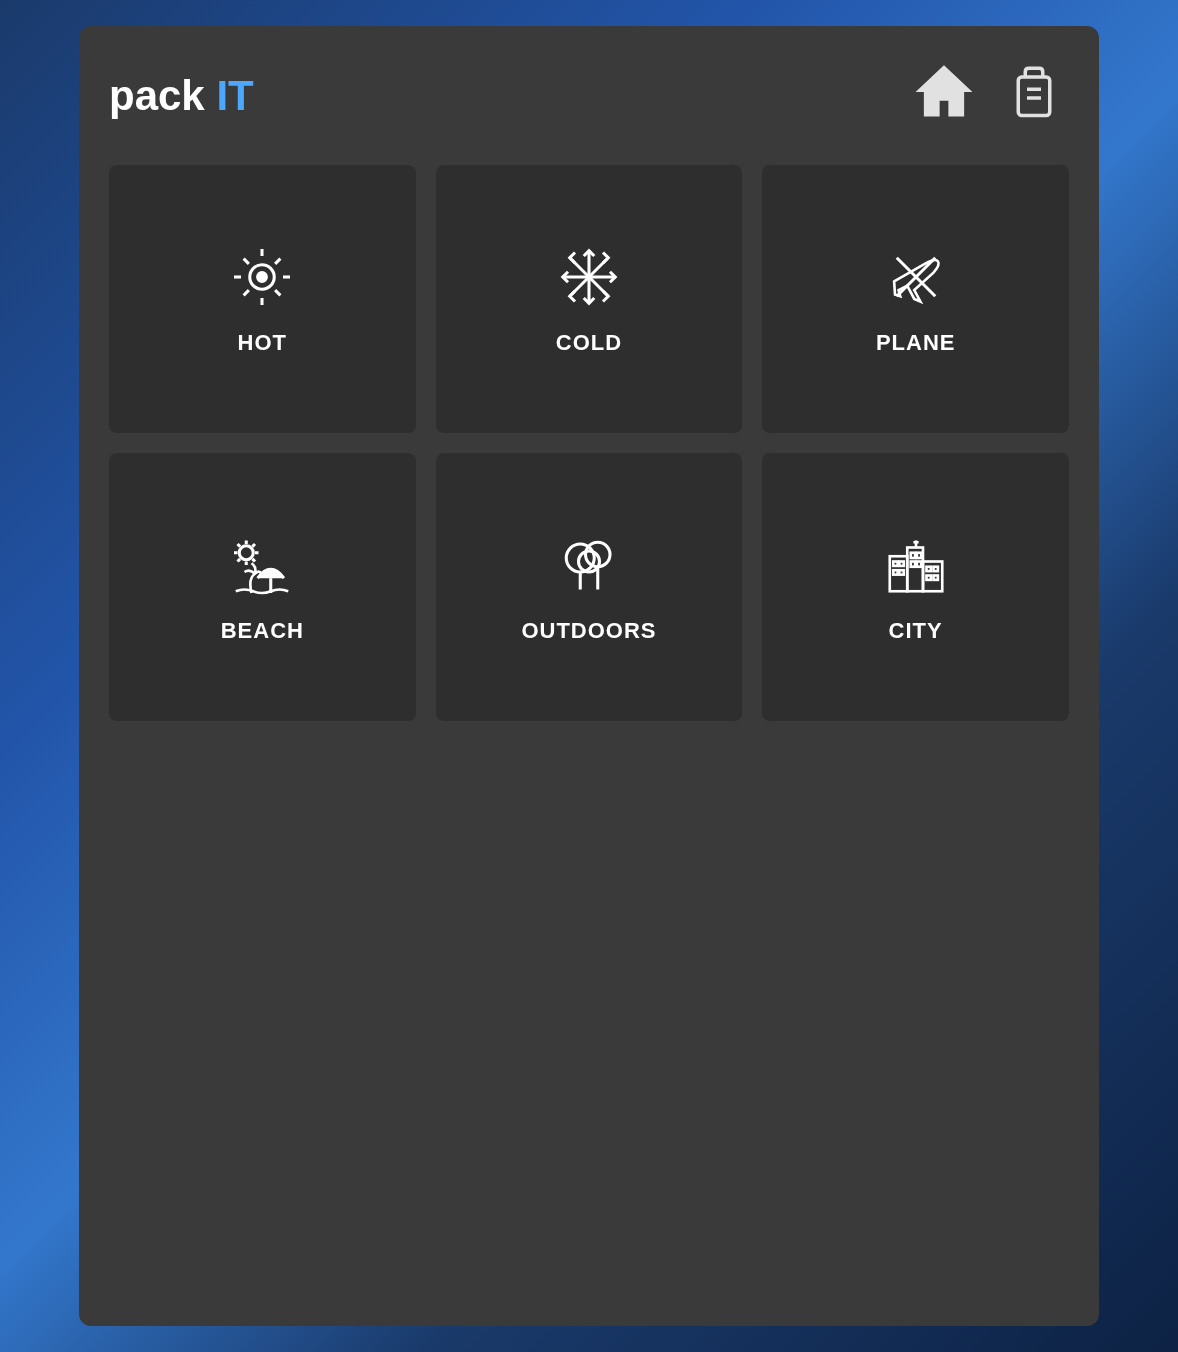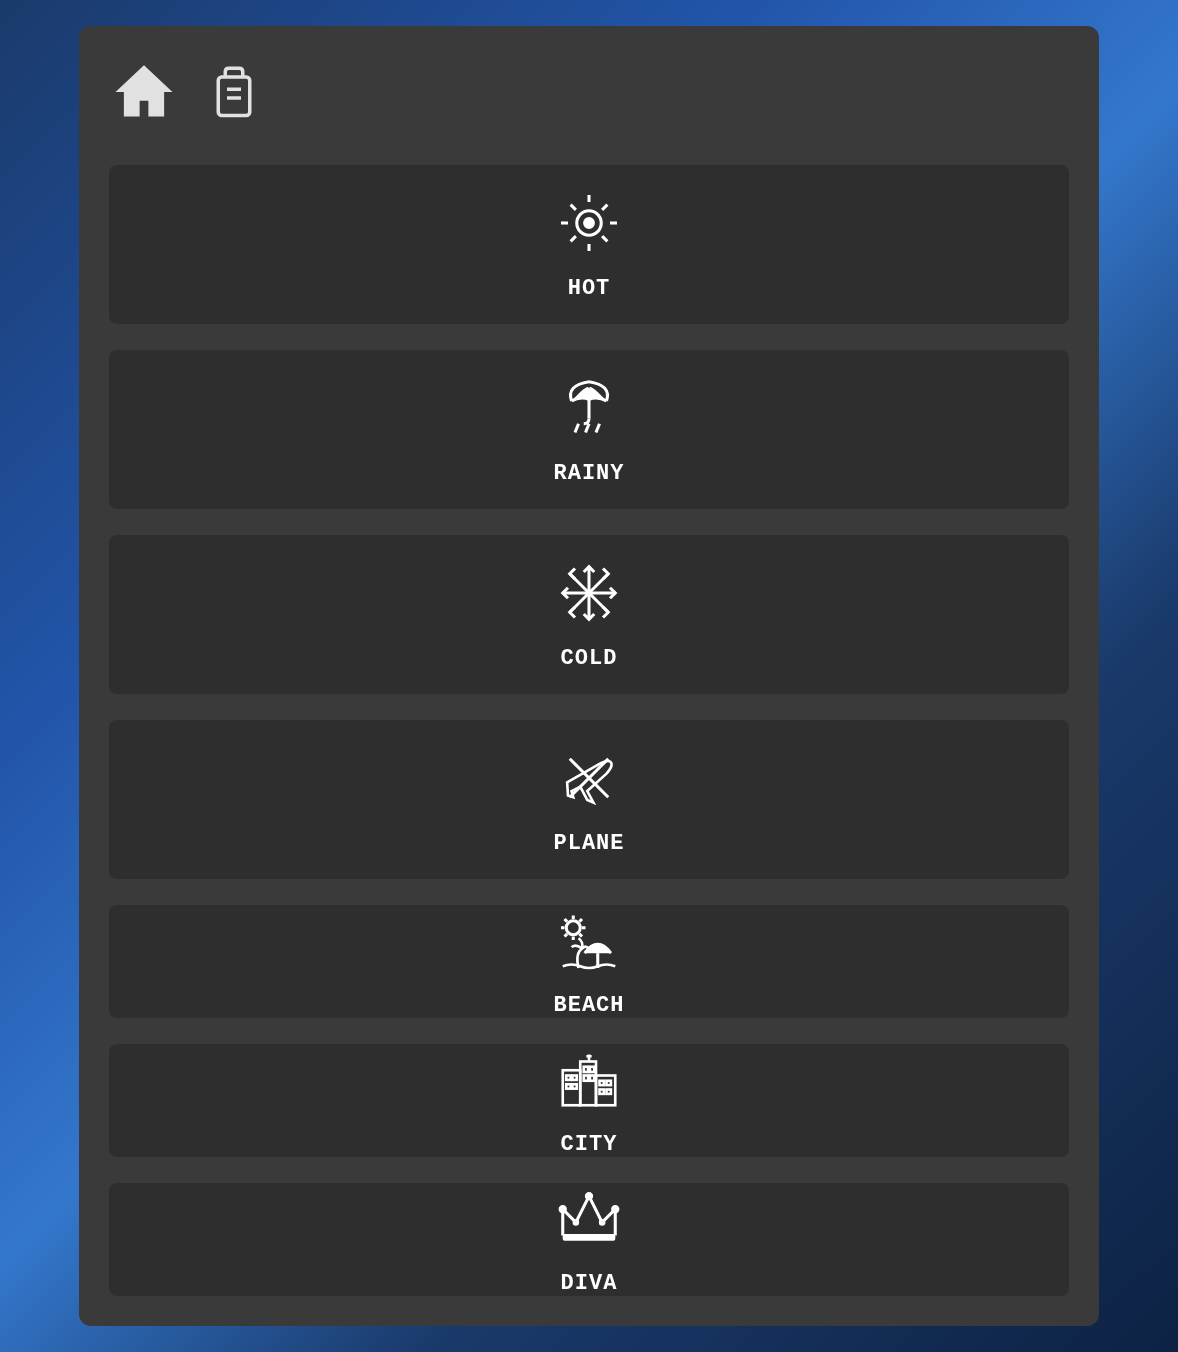--- a/index.html
+++ b/index.html
@@ -48,25 +48,24 @@
     }
 
     .header-icon {
       color: white;
       font-size: 36px;
       opacity: 0.85;
     }
 
     .grid {
       display: grid;
-      grid-template-columns: repeat(1, 1fr);
+      grid-template-columns: repeat(3, 1fr);
       grid-template-rows: repeat(4, 1fr);
-      gap: 26px;
+      gap: 20px;
       flex: 1;
-      font-family: Liberation Mono, monospace;
     }
 
     .grid-item {
       background-color: #2e2e2e;
       border-radius: 8px;
       display: flex;
       flex-direction: column;
       align-items: center;
       justify-content: center;
       gap: 18px;
@@ -86,20 +85,23 @@
     .icon-svg {
       width: 70px;
       height: 70px;
     }
   </style>
 </head>
 <body>
 
 <div class="app-container">
   <div class="header">
+    <div class="logo">
+      <span>pack </span><span class="logo-it">IT</span>
+    </div>
     <div class="header-icons">
       <div class="header-icon">
         <svg class="icon-svg" viewBox="0 0 80 80" fill="white" xmlns="http://www.w3.org/2000/svg">
           <path d="M40 12 L10 40 L18 40 L18 68 L34 68 L34 50 L46 50 L46 68 L62 68 L62 40 L70 40 Z" stroke="white" stroke-width="2" fill="white"></path>
         </svg>
       </div>
       <div class="header-icon">
         <svg class="icon-svg" viewBox="0 0 80 80" fill="none" stroke="white" stroke-width="4" xmlns="http://www.w3.org/2000/svg">
           <rect x="22" y="24" width="36" height="44" rx="4"></rect>
           <path d="M30 24 L30 18 Q30 14 34 14 L46 14 Q50 14 50 18 L50 24"></path>
@@ -121,36 +123,20 @@
         <line x1="64" y1="40" x2="72" y2="40"></line>
         <line x1="19" y1="19" x2="25" y2="25"></line>
         <line x1="55" y1="55" x2="61" y2="61"></line>
         <line x1="61" y1="19" x2="55" y2="25"></line>
         <line x1="25" y1="55" x2="19" y2="61"></line>
         <circle cx="40" cy="40" r="5" fill="white"></circle>
       </svg>
       <span class="grid-label">HOT</span>
     </div>
 
-    <div class="grid-item">
-      <svg class="icon-svg" viewBox="0 0 80 80" fill="none" stroke="white" stroke-width="3.5" xmlns="http://www.w3.org/2000/svg">
-
-        <path d="M40 18 Q40 10 20 32 Q30 28 40 30 Q50 28 60 32 Q40 10 40 18Z" fill="white" stroke="none"></path>
-        <path d="M20 32 Q30 26 40 30 Q50 26 60 32" stroke="white" stroke-width="3.5" fill="none"></path>
-        <path d="M40 10 Q14 14 20 32" stroke="white" stroke-width="3.5" fill="none"></path>
-        <path d="M40 10 Q66 14 60 32" stroke="white" stroke-width="3.5" fill="none"></path>
-        <line x1="40" y1="30" x2="40" y2="52"></line>
-        <path d="M40 52 Q40 58 34 58" stroke="white" stroke-width="3.5" fill="none"></path>
-
-        <line x1="28" y1="58" x2="24" y2="68"></line>
-        <line x1="40" y1="58" x2="36" y2="68"></line>
-        <line x1="52" y1="58" x2="48" y2="68"></line>
-      </svg>
-      <span class="grid-label">RAINY</span>
-    </div>
 
     <div class="grid-item">
       <svg class="icon-svg" viewBox="0 0 80 80" fill="none" stroke="white" stroke-width="3.5" xmlns="http://www.w3.org/2000/svg">
 
         <line x1="40" y1="10" x2="40" y2="70"></line>
         <line x1="10" y1="40" x2="70" y2="40"></line>
         <line x1="18" y1="18" x2="62" y2="62"></line>
         <line x1="62" y1="18" x2="18" y2="62"></line>
 
         <polyline points="34,16 40,10 46,16"></polyline>
@@ -197,20 +183,31 @@
 
         <path d="M10 70 Q20 66 30 70 Q40 74 50 70 Q60 66 70 70" stroke="white" stroke-width="3" fill="none"></path>
 
         <path d="M28 72 Q24 55 32 50 Q36 45 40 50" stroke="white" stroke-width="3" fill="none"></path>
         <path d="M32 50 Q26 44 20 48" stroke="white" stroke-width="3" fill="none"></path>
         <path d="M32 50 Q34 42 28 38" stroke="white" stroke-width="3" fill="none"></path>
       </svg>
       <span class="grid-label">BEACH</span>
     </div>
 
+    <div class="grid-item">
+      <svg class="icon-svg" viewBox="0 0 80 80" fill="none" stroke="white" stroke-width="3.5" xmlns="http://www.w3.org/2000/svg">
+
+        <circle cx="30" cy="32" r="16"></circle>
+        <circle cx="50" cy="28" r="14"></circle>
+        <circle cx="40" cy="36" r="12"></circle>
+        <line x1="30" y1="48" x2="30" y2="68"></line>
+        <line x1="50" y1="42" x2="50" y2="68"></line>
+      </svg>
+      <span class="grid-label">OUTDOORS</span>
+    </div>
 
     <div class="grid-item">
       <svg class="icon-svg" viewBox="0 0 80 80" fill="none" stroke="white" stroke-width="3" xmlns="http://www.w3.org/2000/svg">
 
         <rect x="10" y="30" width="20" height="40"></rect>
         <rect x="30" y="20" width="18" height="50"></rect>
         <rect x="48" y="36" width="22" height="34"></rect>
 
         <rect x="14" y="36" width="5" height="5"></rect>
         <rect x="21" y="36" width="5" height="5"></rect>
@@ -226,31 +223,15 @@
         <rect x="60" y="52" width="5" height="5"></rect>
 
         <line x1="40" y1="20" x2="40" y2="12"></line>
         <line x1="37" y1="14" x2="43" y2="14"></line>
       </svg>
       <span class="grid-label">CITY</span>
     </div>
 
 
 
-    <div class="grid-item">
-      <svg class="icon-svg" viewBox="0 0 80 80" fill="none" stroke="white" stroke-width="3.5" xmlns="http://www.w3.org/2000/svg">
-
-        <polyline points="10,60 10,30 25,45 40,15 55,45 70,30 70,60"></polyline>
-        <line x1="10" y1="60" x2="70" y2="60"></line>
-
-        <circle cx="10" cy="30" r="3" fill="white"></circle>
-        <circle cx="70" cy="30" r="3" fill="white"></circle>
-        <circle cx="40" cy="15" r="3" fill="white"></circle>
-        <circle cx="25" cy="45" r="2" fill="white"></circle>
-        <circle cx="55" cy="45" r="2" fill="white"></circle>
-
-        <rect x="10" y="60" width="60" height="6" rx="2" fill="white" stroke="none"></rect>
-      </svg>
-      <span class="grid-label">DIVA</span>
-    </div>
 
   </div>
 </div>
 
 </body></html>

